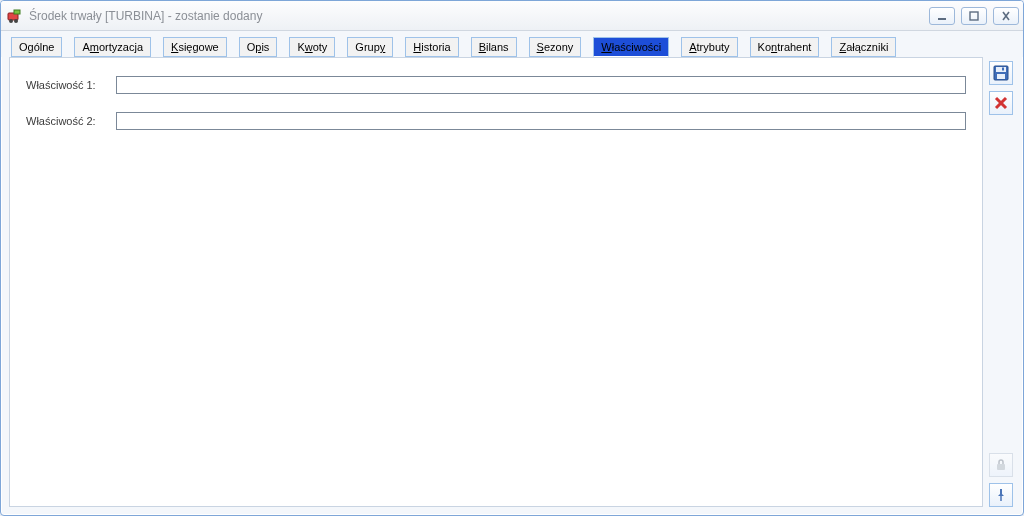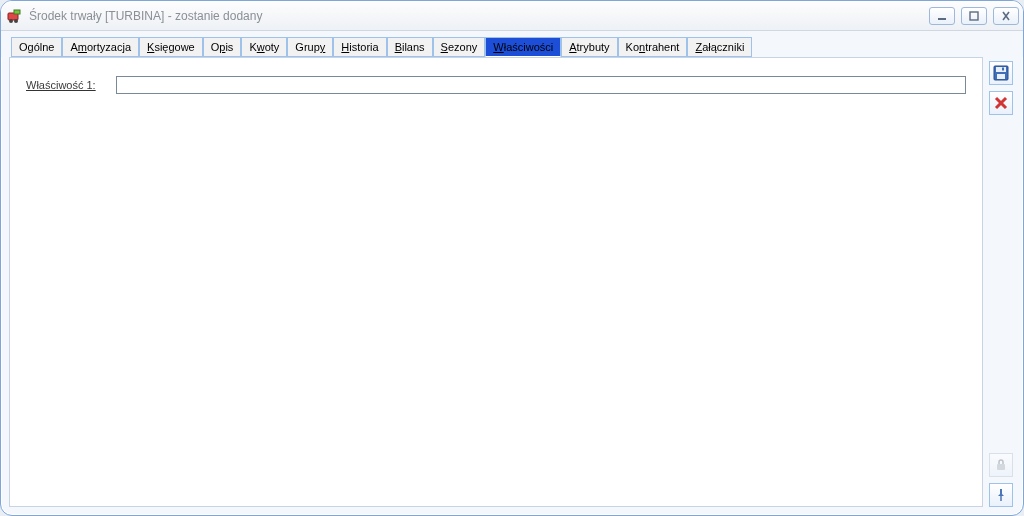--- a/index.html
+++ b/index.html
@@ -2,21 +2,21 @@
 <html><head>
 <meta charset="utf-8">
 <style>
   * { box-sizing: border-box; }
   html, body { margin:0; padding:0; font-family: Tahoma, Verdana, sans-serif; font-size:11px; color:#333; }
   body { background:#e9eef5; }
   .window {
     width:1024px; height:516px;
     background:#f4f7fb;
     border:1px solid #7ea6d8;
-    border-radius:12px;
+    border-radius:4px;
     position:relative;
     box-shadow: 0 0 0 1px #fff inset;
     display:flex; flex-direction:column;
     overflow:hidden;
   }
   .titlebar {
     height:30px;
     background: linear-gradient(#fdfdfe, #eef1f5);
     border-bottom:1px solid #d0d7e0;
     display:flex; align-items:center;
@@ -33,21 +33,21 @@
     border-radius:3px;
     background: linear-gradient(#fff,#eaf1fa);
     display:flex; align-items:center; justify-content:center;
     color:#5c6c80;
   }
   .winbtn svg { display:block; }
 
   .tabsbar {
     padding:6px 6px 0 10px;
     background:#f4f7fb;
-    display:flex; gap:0;
+    display:flex; gap:12px;
     flex-wrap:wrap;
   }
   .tab {
     border:1px solid #9ec2e9;
     border-bottom:1px solid #9ec2e9;
     background:#f2f2f2;
     padding:3px 7px 3px 7px;
     font-size:11px;
     cursor:default;
     white-space:nowrap;
@@ -59,21 +59,20 @@
     position:relative;
   }
   .tab .u { text-decoration: underline; }
 
   .workarea {
     flex:1 1 auto;
     display:flex;
     padding:0 8px 8px 8px;
     gap:4px;
     min-height:0;
-    text-decoration:underline;
   }
   .panel {
     flex:1 1 auto;
     background:#ffffff;
     border:1px solid #c9d4e2;
     padding:18px 16px;
     overflow:auto;
   }
   .sidebar {
     flex:0 0 28px;
@@ -153,20 +152,24 @@
       <div class="tab">Ko<span class="u">n</span>trahent</div>
       <div class="tab"><span class="u">Z</span>ałączniki</div>
     </div>
 
   <div class="workarea">
     <div class="panel" id="panel">
         <div class="formrow">
           <label>Właściwość 1:</label>
           <input type="text" style="">
         </div>
+        <div class="formrow">
+          <label>Właściwość 2:</label>
+          <input type="text" style="">
+        </div>
       </div>
     <div class="sidebar">
       <div class="iconbtn">
         <svg width="16" height="16" viewBox="0 0 16 16">
           <rect x="1" y="1" width="14" height="14" rx="1" fill="#3f6db8" stroke="#274e8d"></rect>
           <rect x="3" y="2" width="10" height="5" fill="#e7effa"></rect>
           <rect x="4" y="9" width="8" height="5" fill="#e7effa"></rect>
           <rect x="9" y="2.5" width="2" height="3" fill="#3f6db8"></rect>
         </svg>
       </div>

